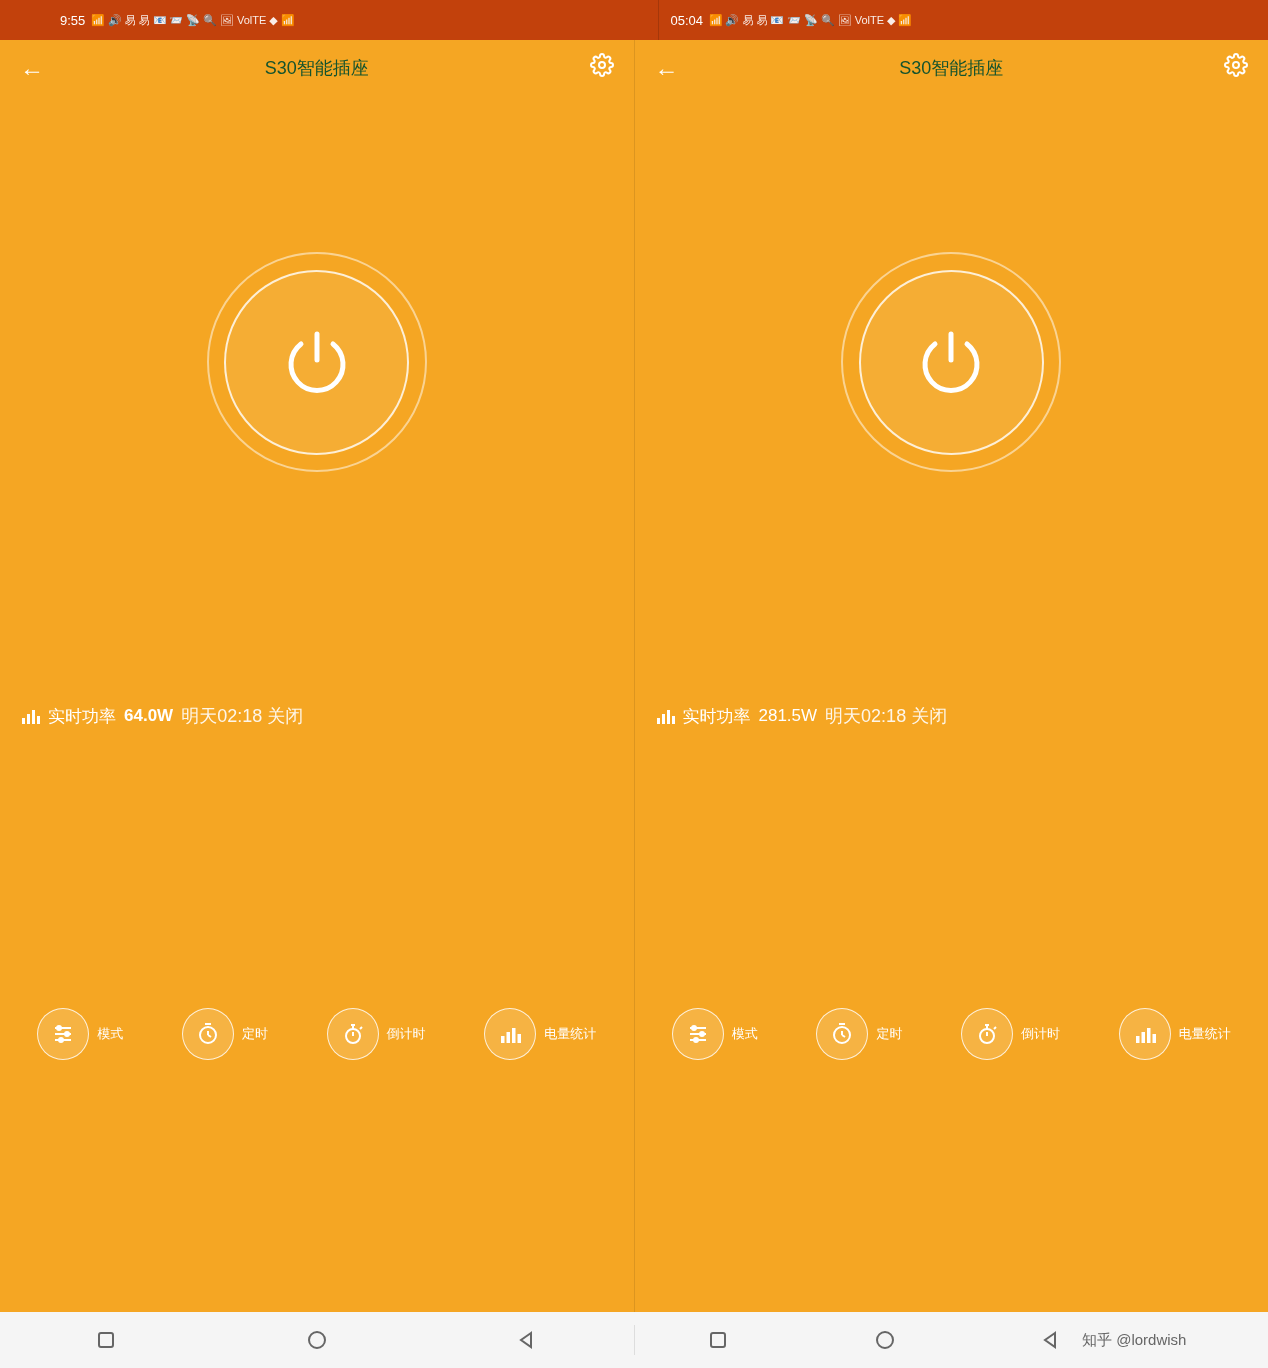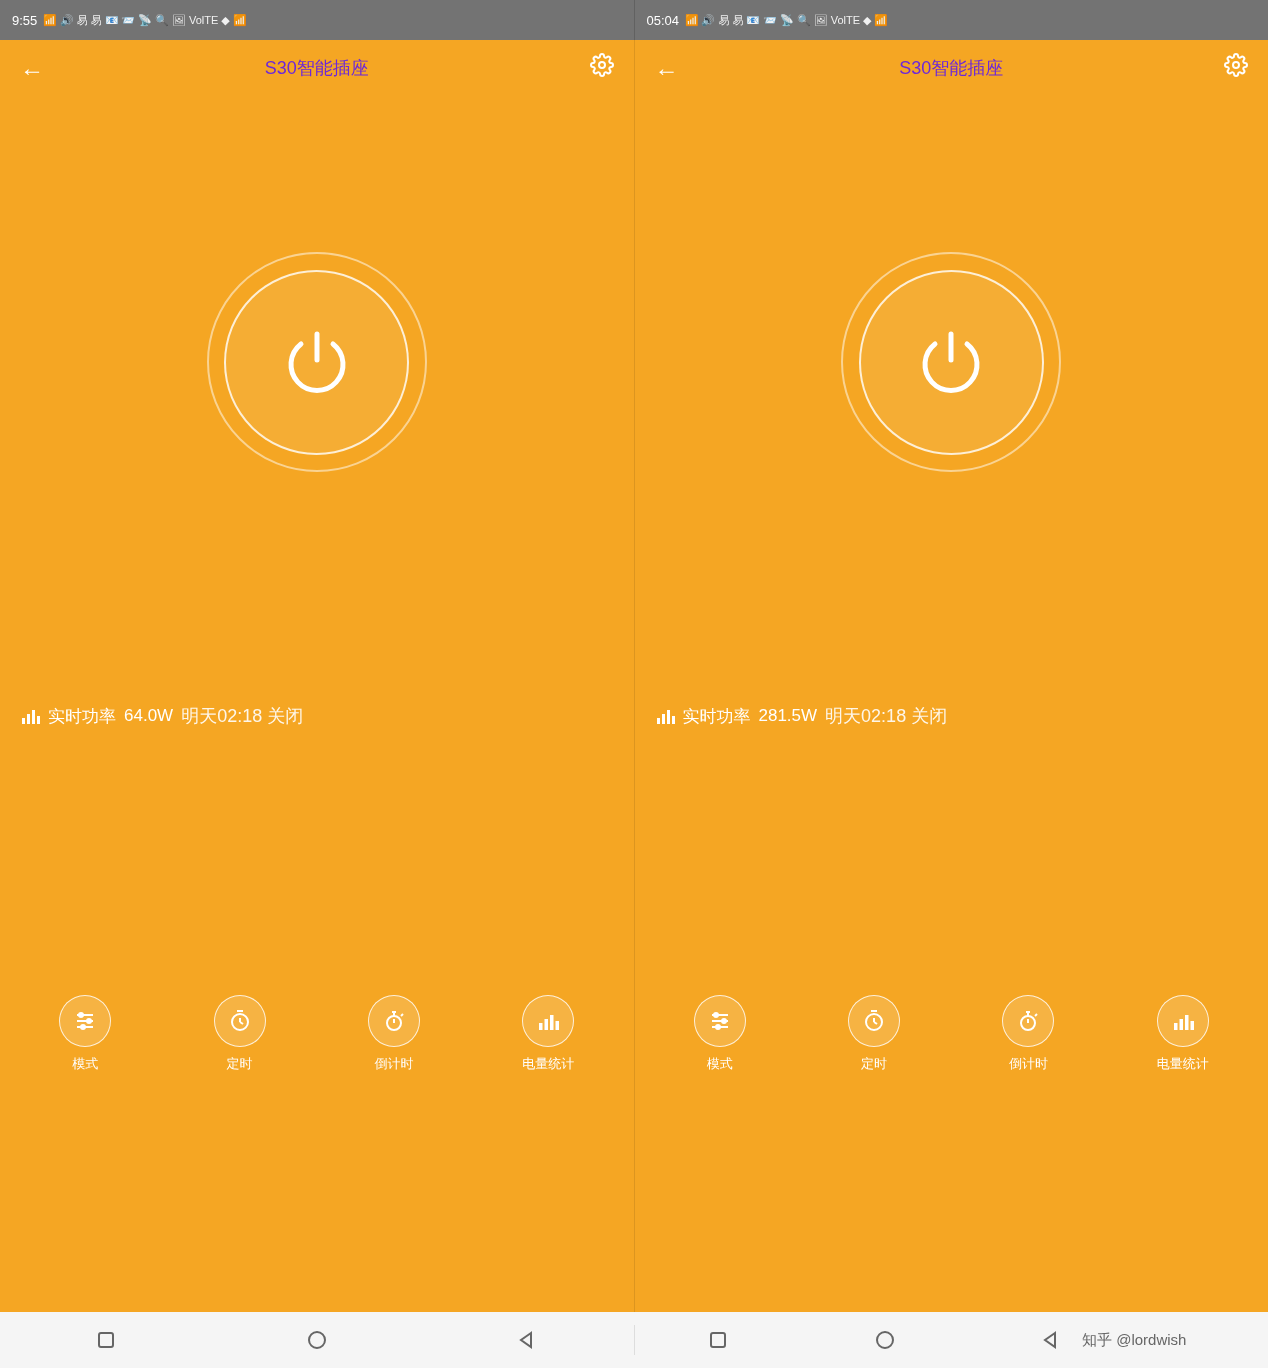--- a/index.html
+++ b/index.html
@@ -11,21 +11,22 @@
       display: flex;
       flex-direction: column;
       overflow: hidden;
     }
 
     
     .status-bar {
       display: flex;
       width: 100%;
       height: 40px;
-      background: #737373;
+      background: #c2410c;
+      padding-left: 48px;
     }
     .status-bar-half {
       flex: 1;
       display: flex;
       align-items: center;
       justify-content: space-between;
       padding: 0 12px;
       font-size: 13px;
       color: #fff;
     }
@@ -62,21 +63,21 @@
       padding: 14px 20px;
       height: 56px;
     }
     .header-back {
       font-size: 24px;
       color: #fff;
       cursor: pointer;
     }
     .header-title {
       font-size: 18px;
-      color: #6d28d9;
+      color: #14532d;
       font-weight: 500;
     }
     .header-settings {
       font-size: 22px;
       color: #fff;
       cursor: pointer;
     }
 
     
     .power-area {
@@ -136,21 +137,21 @@
     }
     .bottom-half {
       flex: 1;
       display: flex;
       align-items: center;
       justify-content: space-around;
       padding: 16px 8px 12px;
     }
     .bottom-btn {
       display: flex;
-      flex-direction: column;
+      flex-direction: row;
       align-items: center;
       gap: 8px;
       cursor: pointer;
     }
     .bottom-btn-icon {
       width: 52px;
       height: 52px;
       border-radius: 50%;
       border: 1.5px solid rgba(255,255,255,0.8);
       background: rgba(255,255,255,0.15);
@@ -254,21 +255,21 @@
 
     <div class="panel-info">
       <div class="power-reading">
         <svg width="20" height="20" viewBox="0 0 20 20" fill="white">
           <rect x="2" y="12" width="3" height="6"></rect>
           <rect x="7" y="8" width="3" height="10"></rect>
           <rect x="12" y="4" width="3" height="14"></rect>
           <rect x="17" y="10" width="3" height="8"></rect>
         </svg>
         <span>实时功率</span>
-        <span style="font-weight:400">64.0W</span>
+        <span style="font-weight:700">64.0W</span>
       </div>
       <div class="schedule-text">明天02:18 关闭</div>
     </div>
 
     <div class="bottom-half">
       <div class="bottom-btn">
         <div class="bottom-btn-icon">
           <svg width="24" height="24" viewBox="0 0 24 24" fill="none" stroke="white" stroke-width="2">
             <line x1="4" y1="6" x2="20" y2="6"></line>
             <line x1="4" y1="12" x2="20" y2="12"></line>

